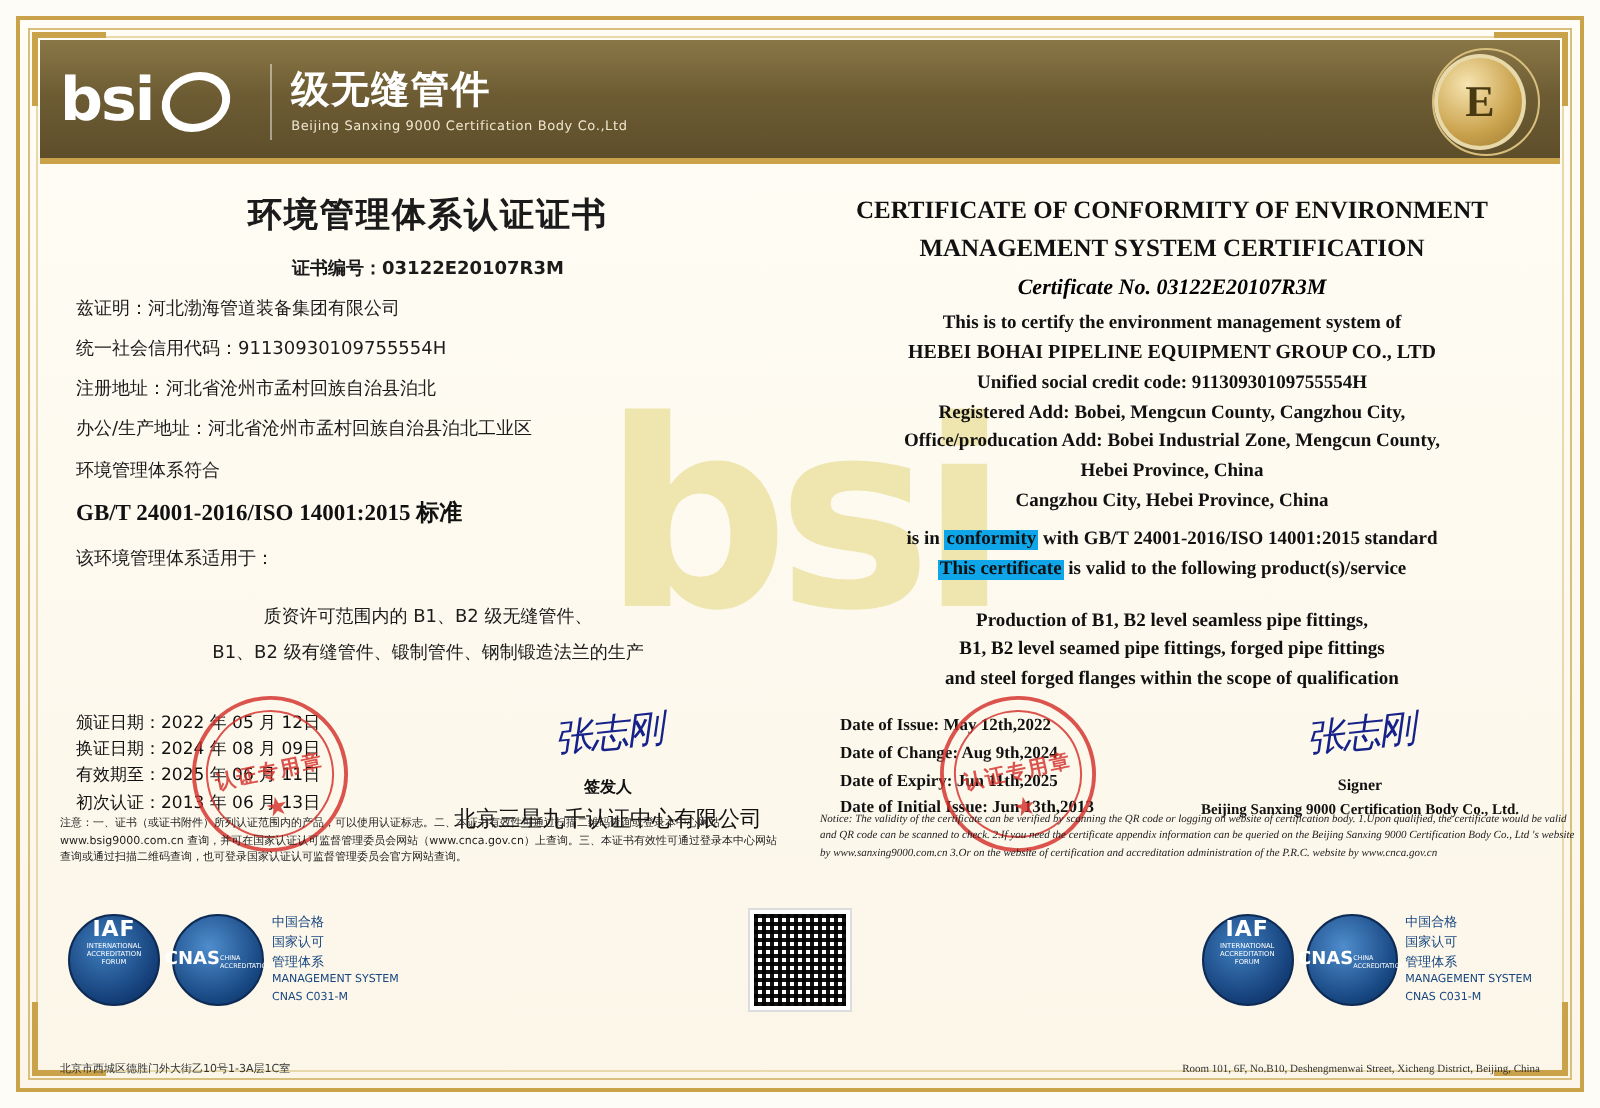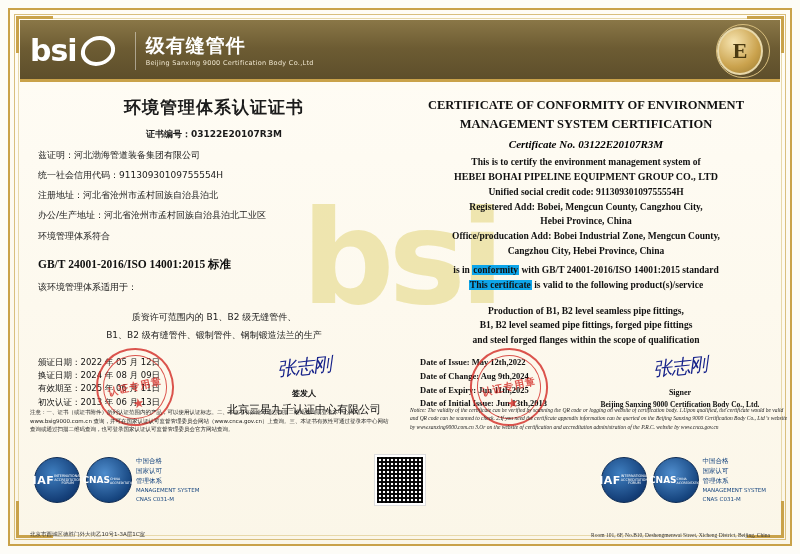--- a/index.html
+++ b/index.html
@@ -198,21 +198,21 @@
     font-size: 9px;
     color: #1b1b1b;
     margin-top: 8px;
     line-height: 1.35;
   }
   .cn-std {
     font-family: "Liberation Serif", serif;
     font-weight: bold;
     font-size: 11.5px;
     color: #111;
-    margin-top: 15px;
+    margin-top: 7px;
   }
   .cn-apply {
     font-family: "DejaVu Sans", sans-serif;
     font-size: 9px;
     margin-top: 9px;
     color: #1b1b1b;
   }
   .cn-scope {
     font-family: "DejaVu Sans", sans-serif;
     font-size: 9px;
@@ -417,23 +417,22 @@
     align-items: center;
     gap: 4px;
   }
   .round-seal {
     width: 44px; height: 44px;
     border-radius: 50%;
     background: radial-gradient(circle at 40% 35%, #3f7fc0, #143e77 70%, #0d2b54 100%);
     border: 1.5px solid #0d2b54;
     color: #fff;
     display: flex;
-    flex-direction: row;
-    align-items: center;
-    justify-content: center;
+    flex-direction: column;
+    align-items: center;
     font-family: "DejaVu Sans", sans-serif;
   }
   .round-seal .seal-main {
     font-size: 11px;
     font-weight: bold;
     letter-spacing: 0.5px;
   }
   .round-seal .seal-sub {
     font-size: 3.4px;
     margin-top: 1px;
@@ -505,21 +504,21 @@
   <div class="corner bl"></div>
   <div class="corner br"></div>
 
   <div class="header-band">
     <div class="bsi-logo">
       <span class="bsi-word">bsi</span>
       <span class="bsi-oval"></span>
     </div>
     <div class="divider-v"></div>
     <div class="cn-brand">
-      <div class="cn-main">级有缝管件</div>
+      <div class="cn-main">级无缝管件</div>
       <div class="cn-sub">Beijing Sanxing 9000 Certification Body Co.,Ltd</div>
     </div>
     <div class="header-filler"></div>
     <div class="emblem-ring">
       <div class="emblem">E</div>
     </div>
   </div>
 
   <div class="watermark">
     <span>bsi</span>
@@ -556,22 +555,22 @@
     <div class="col-en">
       <div class="en-title">
         <div>CERTIFICATE OF CONFORMITY OF ENVIRONMENT</div>
         <div>MANAGEMENT SYSTEM CERTIFICATION</div>
       </div>
       <div class="en-certno">Certificate No. 03122E20107R3M</div>
       <div class="en-line">This is to certify the environment management system of</div>
       <div class="en-line company tight">HEBEI BOHAI PIPELINE EQUIPMENT GROUP CO., LTD</div>
       <div class="en-line tight">Unified social credit code: 91130930109755554H</div>
       <div class="en-line tight">Registered Add: Bobei, Mengcun County, Cangzhou City,</div>
+      <div class="en-line tight">Office/producation Add: Bobei Industrial Zone, Mengcun County,</div>
       <div class="en-line tight">Hebei Province, China</div>
-      <div class="en-line tight">Office/producation Add: Bobei Industrial Zone, Mengcun County,</div>
       <div class="en-line tight">Cangzhou City, Hebei Province, China</div>
       <div class="en-line">
         <span>is in </span><span class="hl">conformity</span><span> with GB/T 24001-2016/ISO 14001:2015 standard</span>
       </div>
       <div class="en-line tight">
         <span class="hl">This certificate</span><span> is valid to the following product(s)/service</span>
       </div>
       <div class="en-scope">
         <div>Production of B1, B2 level seamless pipe fittings,</div>
         <div>B1, B2 level seamed pipe fittings, forged pipe fittings</div>

